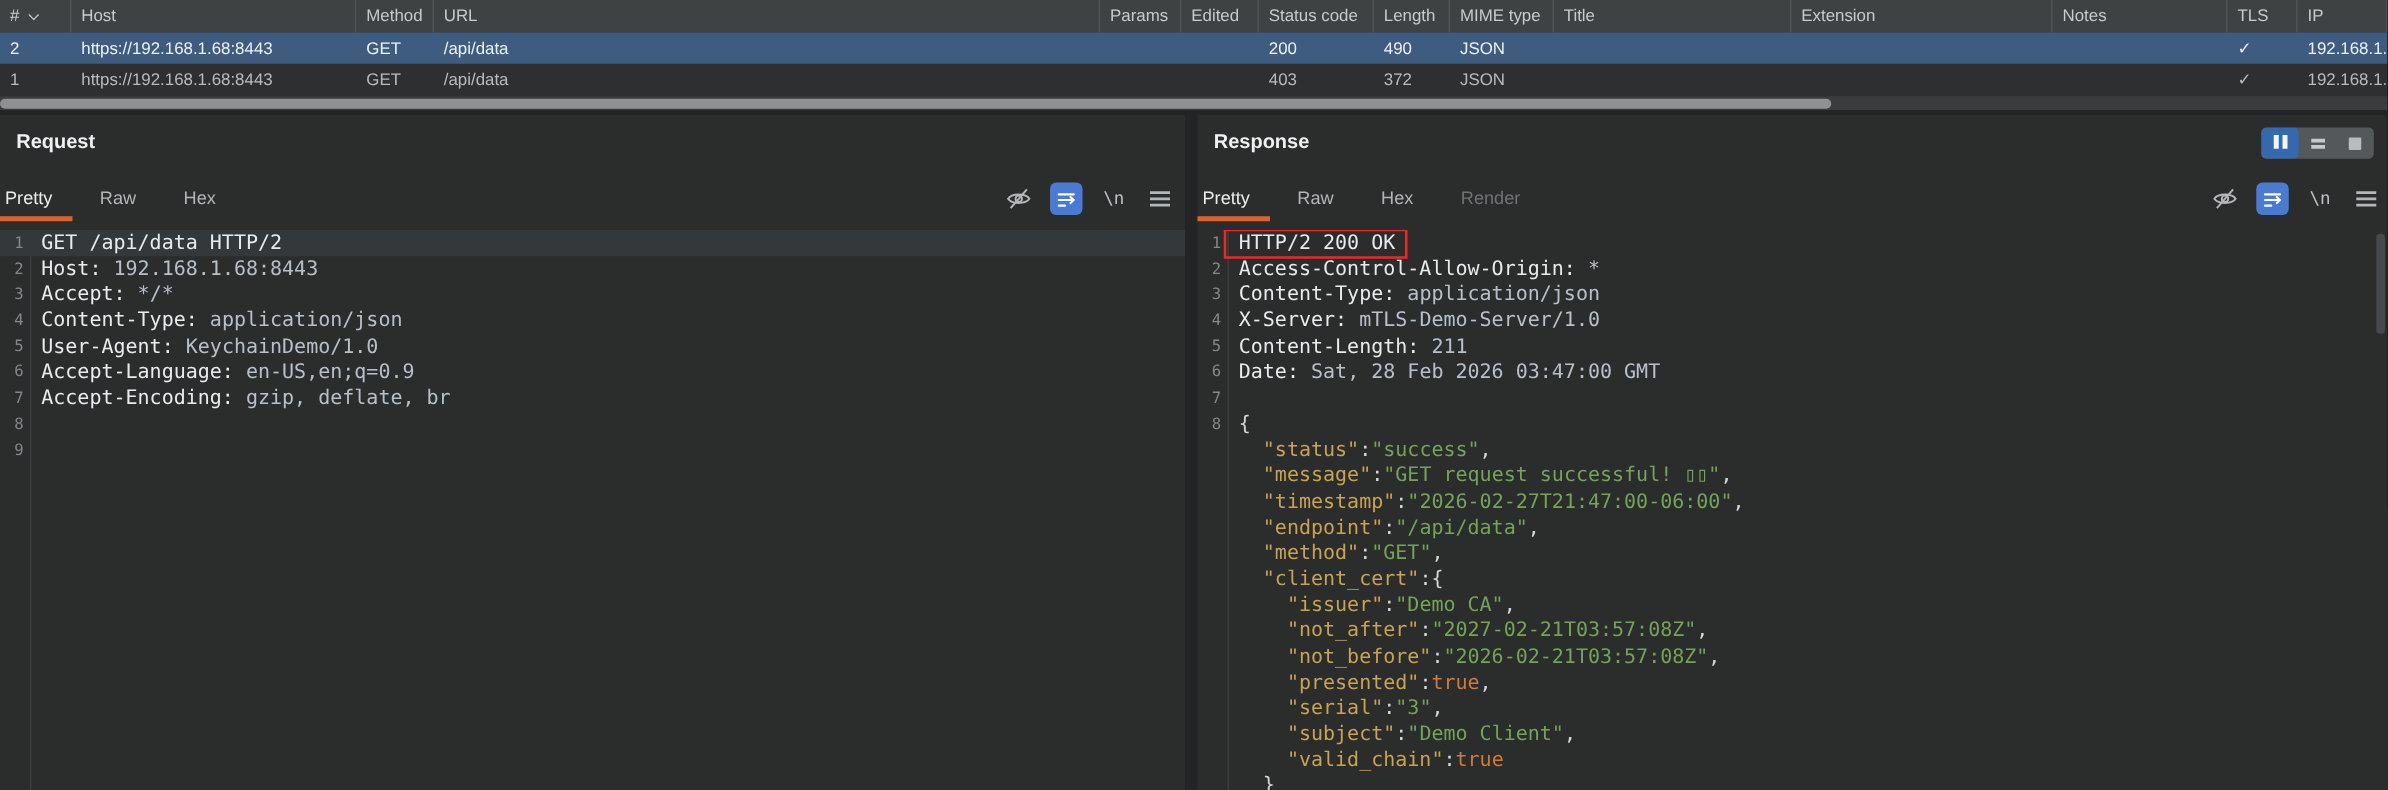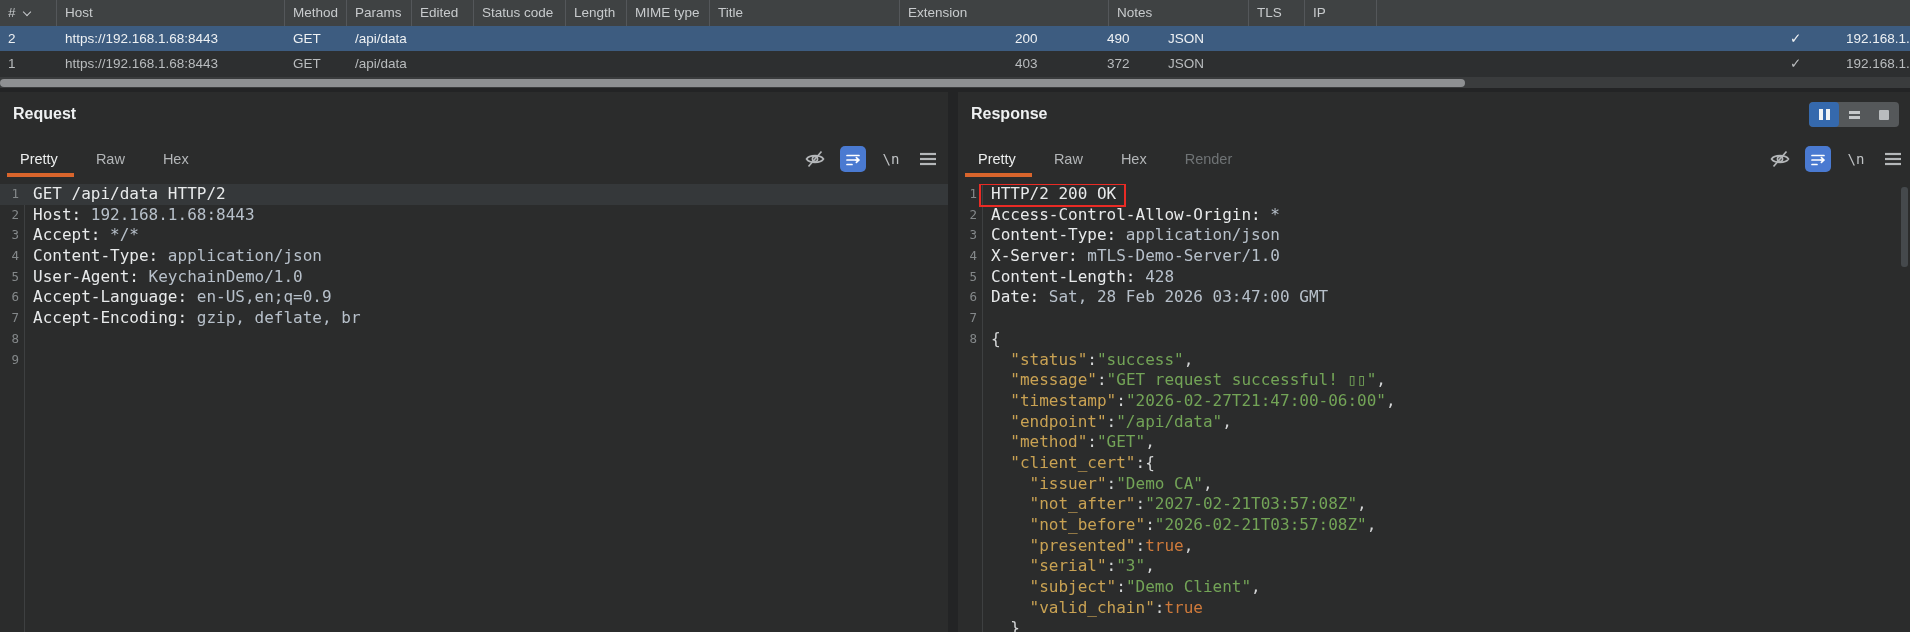--- a/index.html
+++ b/index.html
@@ -34,21 +34,21 @@
   .panel-title { position:absolute; top:13px; left:13px; font-size:16px; font-weight:bold; color:#eef0f1; }
   
   .seg { position:absolute; top:10px; right:11px; display:flex; background:#55585a; border-radius:4px; overflow:hidden; height:25px; }
   .seg-btn { width:30px; height:25px; display:flex; align-items:center; justify-content:center; }
   .seg-btn.active { background:#3569ad; border-radius:4px; }
   .ic-cols span { display:inline-block; width:4px; height:11px; background:#f2f4f5; margin:0 1.5px; }
   .ic-rows i { display:block; width:11px; height:3px; background:#c6c9cb; margin:2px 0; }
   .ic-square { width:10px; height:10px; background:#b9bcbe; border-radius:1px; }
   
   .tabbar { position:absolute; top:52px; left:0; right:0; height:36px; }
-  .tabs { display:flex; align-items:center; height:30px; padding-left:20px; gap:38px; }
+  .tabs { display:flex; align-items:center; height:30px; padding-left:4px; gap:38px; }
   .tab { font-size:14.5px; color:#b3b6b8; position:relative; cursor:default; }
   .tab.active { color:#eceeee; }
   .tab.active::after { content:""; position:absolute; left:-13px; right:-16px; bottom:-10px; height:4px; background:var(--orange,#d9652c); }
   .tab.disabled { color:#6f7375; }
   .iconbar { position:absolute; top:2px; display:flex; align-items:center; gap:13px; }
   .panel.request  .iconbar { right:8px; }
   .panel.response .iconbar { right:5px; }
   .icon { display:flex; align-items:center; justify-content:center; width:24px; height:26px; }
   .wrapbtn { width:26px; height:26px; background:#4a7ad1; border-radius:5px; }
   .nl { font-family:"DejaVu Sans Mono", monospace; font-size:14px; color:#c0c3c5; }
@@ -75,20 +75,21 @@
 </head>
 <body>
 
 <div class="app">
 
   <div class="table">
     <div class="thead">
         <div class="th" style="width: 57px;">#<span class="chev"></span></div>
         <div class="th" style="width: 228px;">Host</div>
         <div class="th" style="width: 62px;">Method</div>
+        <div class="th" style="width: 533px;">URL</div>
         <div class="th" style="width: 65px;">Params</div>
         <div class="th" style="width: 62px;">Edited</div>
         <div class="th" style="width: 92px;">Status code</div>
         <div class="th" style="width: 61px;">Length</div>
         <div class="th" style="width: 83px;">MIME type</div>
         <div class="th" style="width: 190px;">Title</div>
         <div class="th" style="width: 209px;">Extension</div>
         <div class="th" style="width: 140px;">Notes</div>
         <div class="th" style="width: 56px;">TLS</div>
         <div class="th" style="width: 72px;">IP</div>
@@ -277,21 +278,21 @@
             <div class="line">
               <span class="ln">3</span>
               <span class="code"><span class="tk-name">Content-Type:</span><span class="tk-val"> application/json</span></span>
             </div>
             <div class="line">
               <span class="ln">4</span>
               <span class="code"><span class="tk-name">X-Server:</span><span class="tk-val"> mTLS-Demo-Server/1.0</span></span>
             </div>
             <div class="line">
               <span class="ln">5</span>
-              <span class="code"><span class="tk-name">Content-Length:</span><span class="tk-val"> 428</span></span>
+              <span class="code"><span class="tk-name">Content-Length:</span><span class="tk-val"> 211</span></span>
             </div>
             <div class="line">
               <span class="ln">6</span>
               <span class="code"><span class="tk-name">Date:</span><span class="tk-val"> Sat, 28 Feb 2026 03:47:00 GMT</span></span>
             </div>
             <div class="line">
               <span class="ln">7</span>
               <span class="code"></span>
             </div>
             <div class="line">

